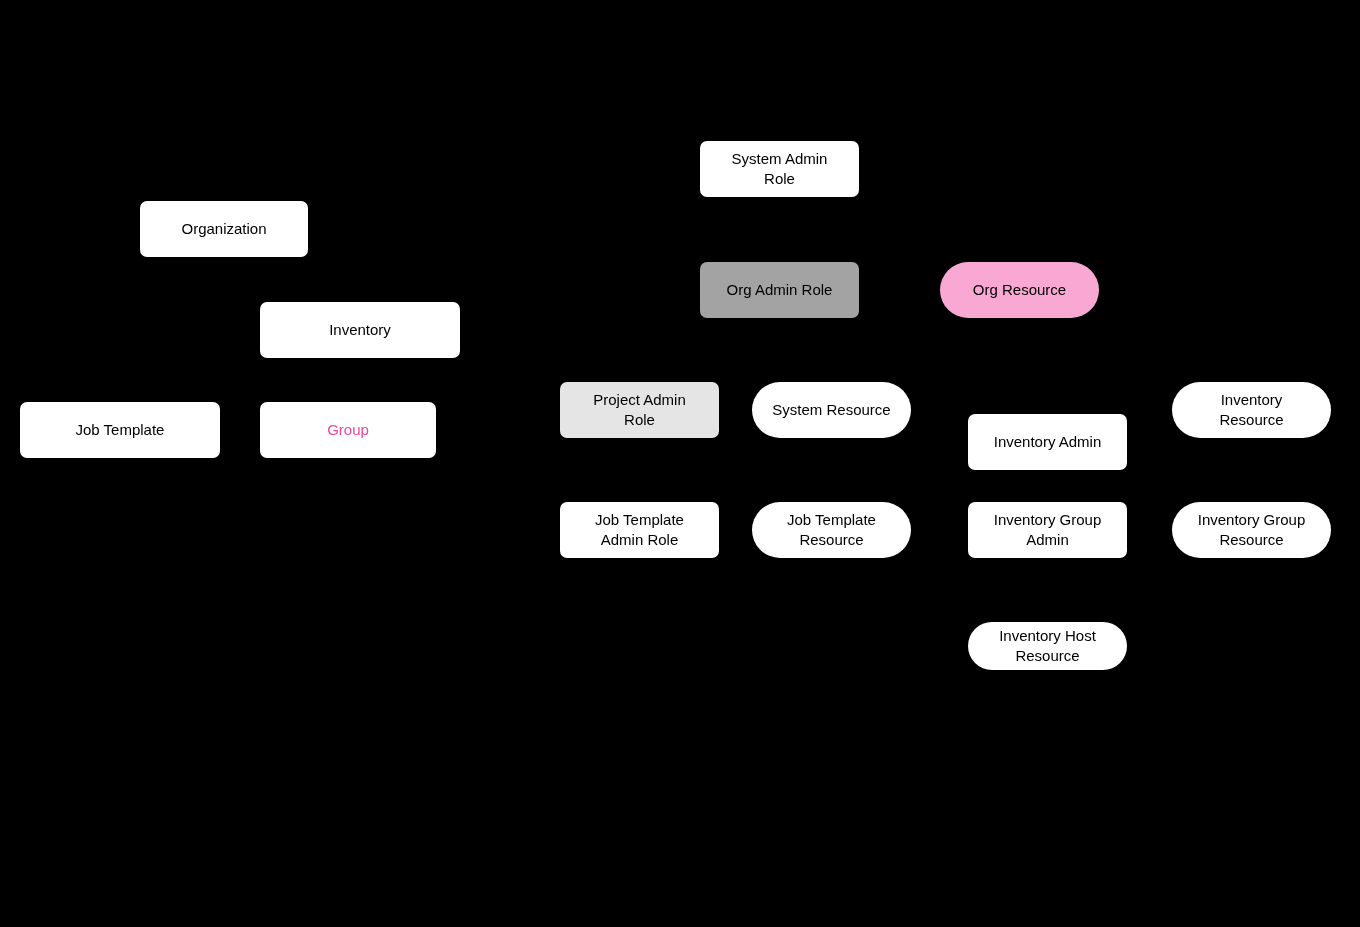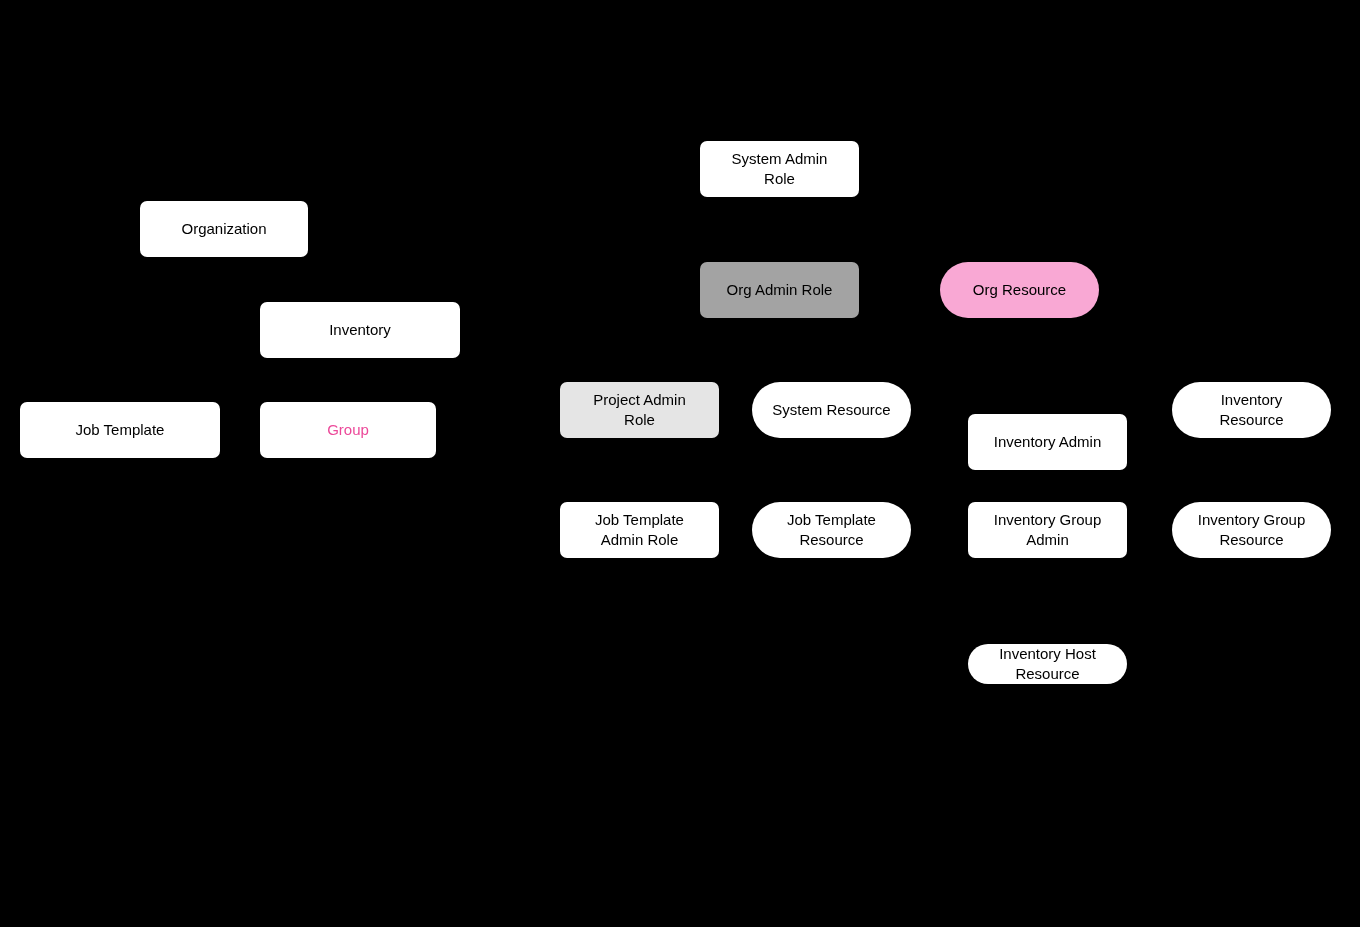--- a/index.html
+++ b/index.html
@@ -55,15 +55,15 @@
     <div class="node pill" style="left: 1172px; top: 382px; width: 159px; height: 56px; background: rgb(255, 255, 255); color: rgb(0, 0, 0);">Inventory
 Resource</div>
     <div class="node rect" style="left: 560px; top: 502px; width: 159px; height: 56px; background: rgb(255, 255, 255); color: rgb(0, 0, 0);">Job Template
 Admin Role</div>
     <div class="node pill" style="left: 752px; top: 502px; width: 159px; height: 56px; background: rgb(255, 255, 255); color: rgb(0, 0, 0);">Job Template
 Resource</div>
     <div class="node rect" style="left: 968px; top: 502px; width: 159px; height: 56px; background: rgb(255, 255, 255); color: rgb(0, 0, 0);">Inventory Group
 Admin</div>
     <div class="node pill" style="left: 1172px; top: 502px; width: 159px; height: 56px; background: rgb(255, 255, 255); color: rgb(0, 0, 0);">Inventory Group
 Resource</div>
-    <div class="node pill" style="left: 968px; top: 644px; width: 159px; height: 40px; background: rgb(255, 255, 255); color: rgb(0, 0, 0);">Inventory Host
+    <div class="node pill" style="left: 968px; top: 622px; width: 159px; height: 48px; background: rgb(255, 255, 255); color: rgb(0, 0, 0);">Inventory Host
 Resource</div>
   </div>
 
 </body></html>

